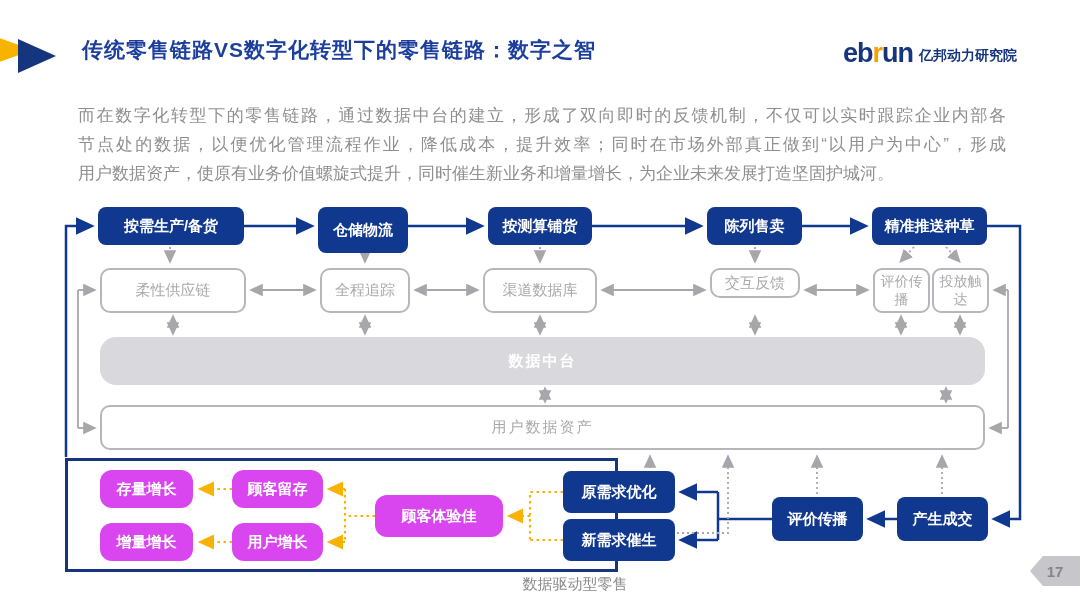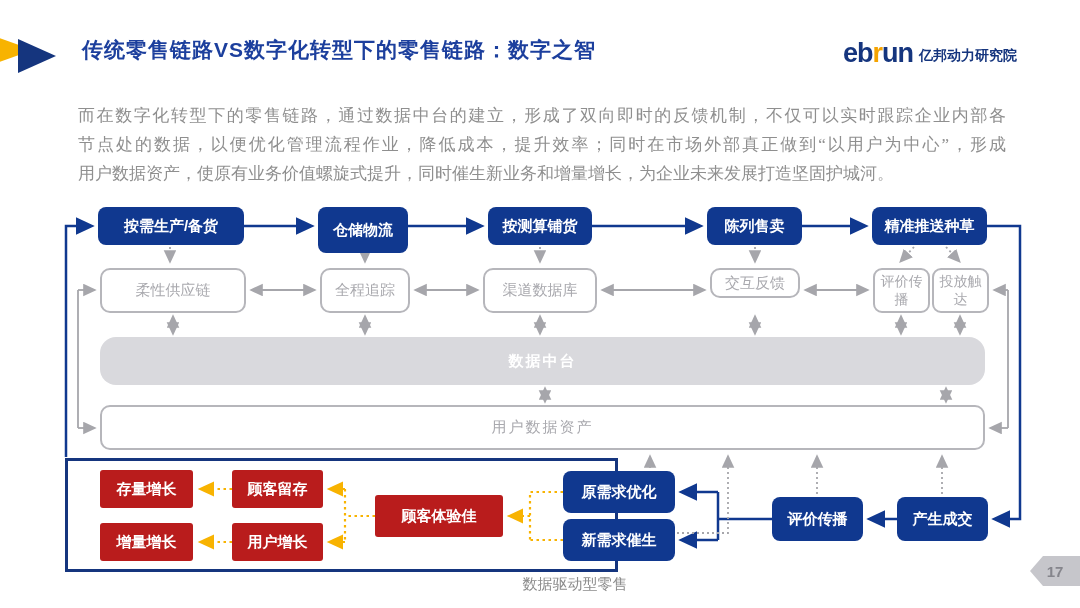--- a/index.html
+++ b/index.html
@@ -10,29 +10,29 @@
   
   .tri{position:absolute;width:0;height:0;}
   .tri-yellow{left:-12px;top:34px;border-top:16px solid transparent;border-bottom:16px solid transparent;border-left:45px solid #f8b301;}
   .tri-blue{left:18px;top:39px;border-top:17px solid transparent;border-bottom:17px solid transparent;border-left:38px solid #15357e;}
   .title{position:absolute;left:82px;top:36px;font-size:21px;font-weight:800;color:#1c3f9d;letter-spacing:1px;}
   .logo{position:absolute;left:843px;top:40px;display:flex;align-items:center;}
   .logo .wordmark{font-size:27px;font-weight:800;color:#15357e;letter-spacing:-1px;line-height:1;}
   .logo .r{color:#f5a300;}
   .logo .suffix{font-size:14px;font-weight:800;color:#15357e;margin-left:6px;margin-top:4px;}
   
-  .intro{position:absolute;left:78px;top:101px;width:928px;font-size:17px;color:#8f8f8f;line-height:29px;font-family:Liberation Serif, serif;}
+  .intro{position:absolute;left:78px;top:101px;width:928px;font-size:17px;color:#8f8f8f;line-height:29px;}
   .intro .jl{text-align:justify;text-align-last:justify;}
   .intro .ll{text-align:left;}
   
   .node{position:absolute;display:flex;align-items:center;justify-content:center;text-align:center;box-sizing:border-box;z-index:2;}
   .box-blue{background:#10388f;color:#fff;border-radius:8px;font-weight:700;font-size:15px;}
   .box-gray{background:#fff;border:2px solid #b6b6bb;border-radius:10px;color:#a9a9ae;font-size:15px;}
   .box-gray.small{font-size:14px;line-height:1.25;border-radius:9px;}
-  .box-yellow{background:#b91c1c;color:#fff;border-radius:3px;font-weight:700;font-size:15px;text-align:right;}
+  .box-yellow{background:#d946ef;color:#fff;border-radius:12px;font-weight:700;font-size:15px;text-align:right;}
   .bar-platform{background:#d9d9dd;color:#ffffff;border-radius:16px;font-weight:700;font-size:15px;letter-spacing:2px;}
   .box-asset{background:#fff;border:2px solid #b6b6bb;border-radius:10px;color:#a9a9ae;font-size:15px;letter-spacing:2px;}
   .bottom-frame{position:absolute;left:65px;top:458px;width:553px;height:114px;border:3px solid #15357e;box-sizing:border-box;z-index:1;background:transparent;}
   .caption{position:absolute;left:460px;top:575px;width:230px;text-align:center;font-size:15px;color:#8c8c8c;z-index:2;}
   .page-tag{position:absolute;left:1030px;top:556px;width:50px;height:30px;background:#c6c6cb;
     clip-path:polygon(0 50%,26% 0,100% 0,100% 100%,26% 100%);
     display:flex;align-items:center;justify-content:center;color:#85858c;font-weight:700;font-size:15px;z-index:2;}
   svg.wires{position:absolute;left:0;top:0;z-index:1;}
 </style>
 </head>

